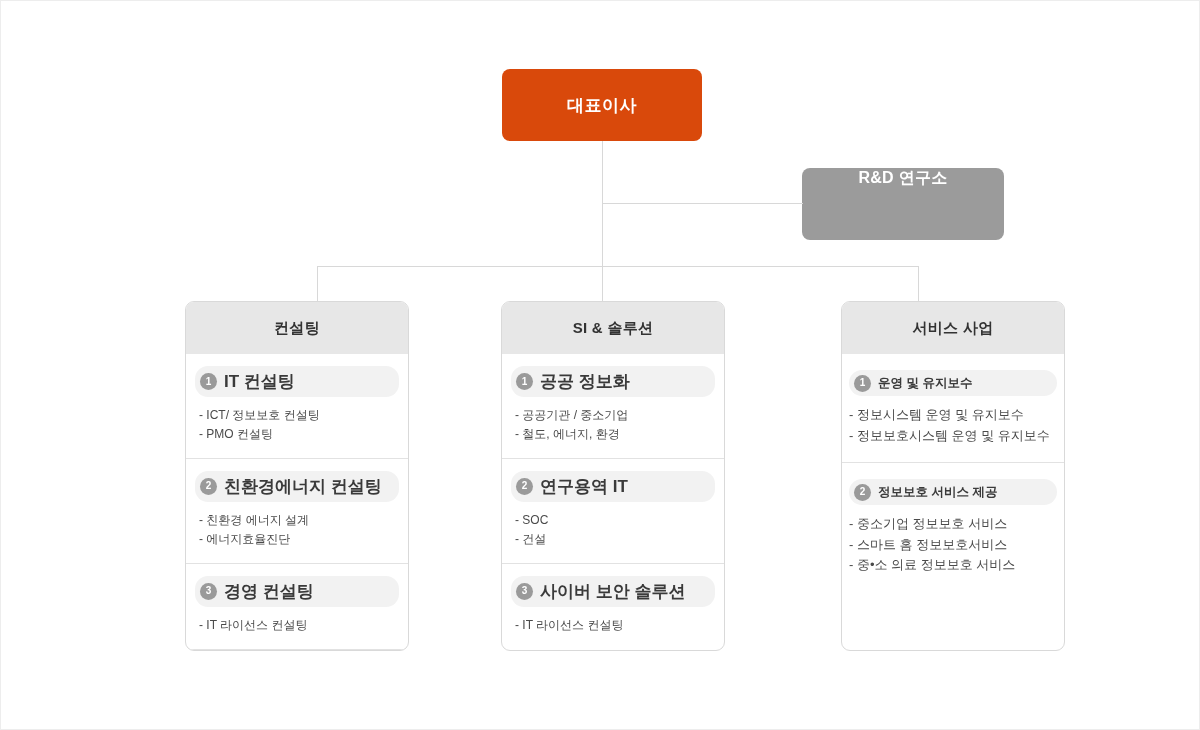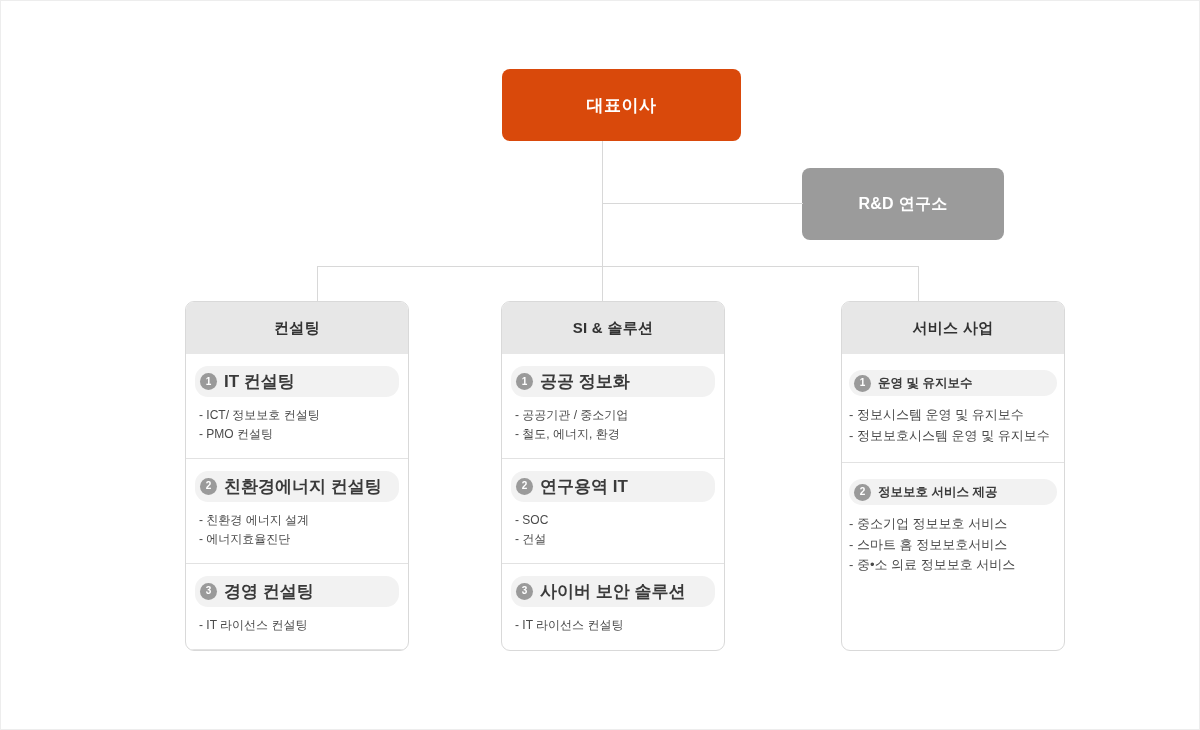--- a/index.html
+++ b/index.html
@@ -13,35 +13,35 @@
     position: relative;
     width: 1200px; height: 730px;
     background: #ffffff;
     border: 1px solid #ededed;
   }
 
   
   .node-ceo {
     position: absolute;
     left: 501px; top: 68px;
-    width: 239px; height: 72px;
+    width: 200px; height: 72px;
     background: #d9490b;
     border-radius: 8px;
     display: flex; align-items: center; justify-content: center;
     color: #ffffff;
     font-size: 17px; font-weight: bold;
     letter-spacing: 0.5px;
   }
   .node-rnd {
     position: absolute;
     left: 801px; top: 167px;
     width: 202px; height: 72px;
     background: #9b9b9b;
     border-radius: 8px;
-    display: flex; align-items: center; justify-content: center;
+    display: flex; align-items: flex-start; justify-content: center;
     color: #ffffff;
     font-size: 16px; font-weight: bold;
     letter-spacing: 0.3px;
   }
 
   
   .conn { position: absolute; background: #d8d8d8; }
   .v-main   { left: 601px; top: 140px;  width: 1px;  height: 126px; }
   .h-rnd    { left: 601px; top: 202px;  width: 201px; height: 1px; }
   .h-bus    { left: 316px; top: 265px;  width: 602px; height: 1px; }

